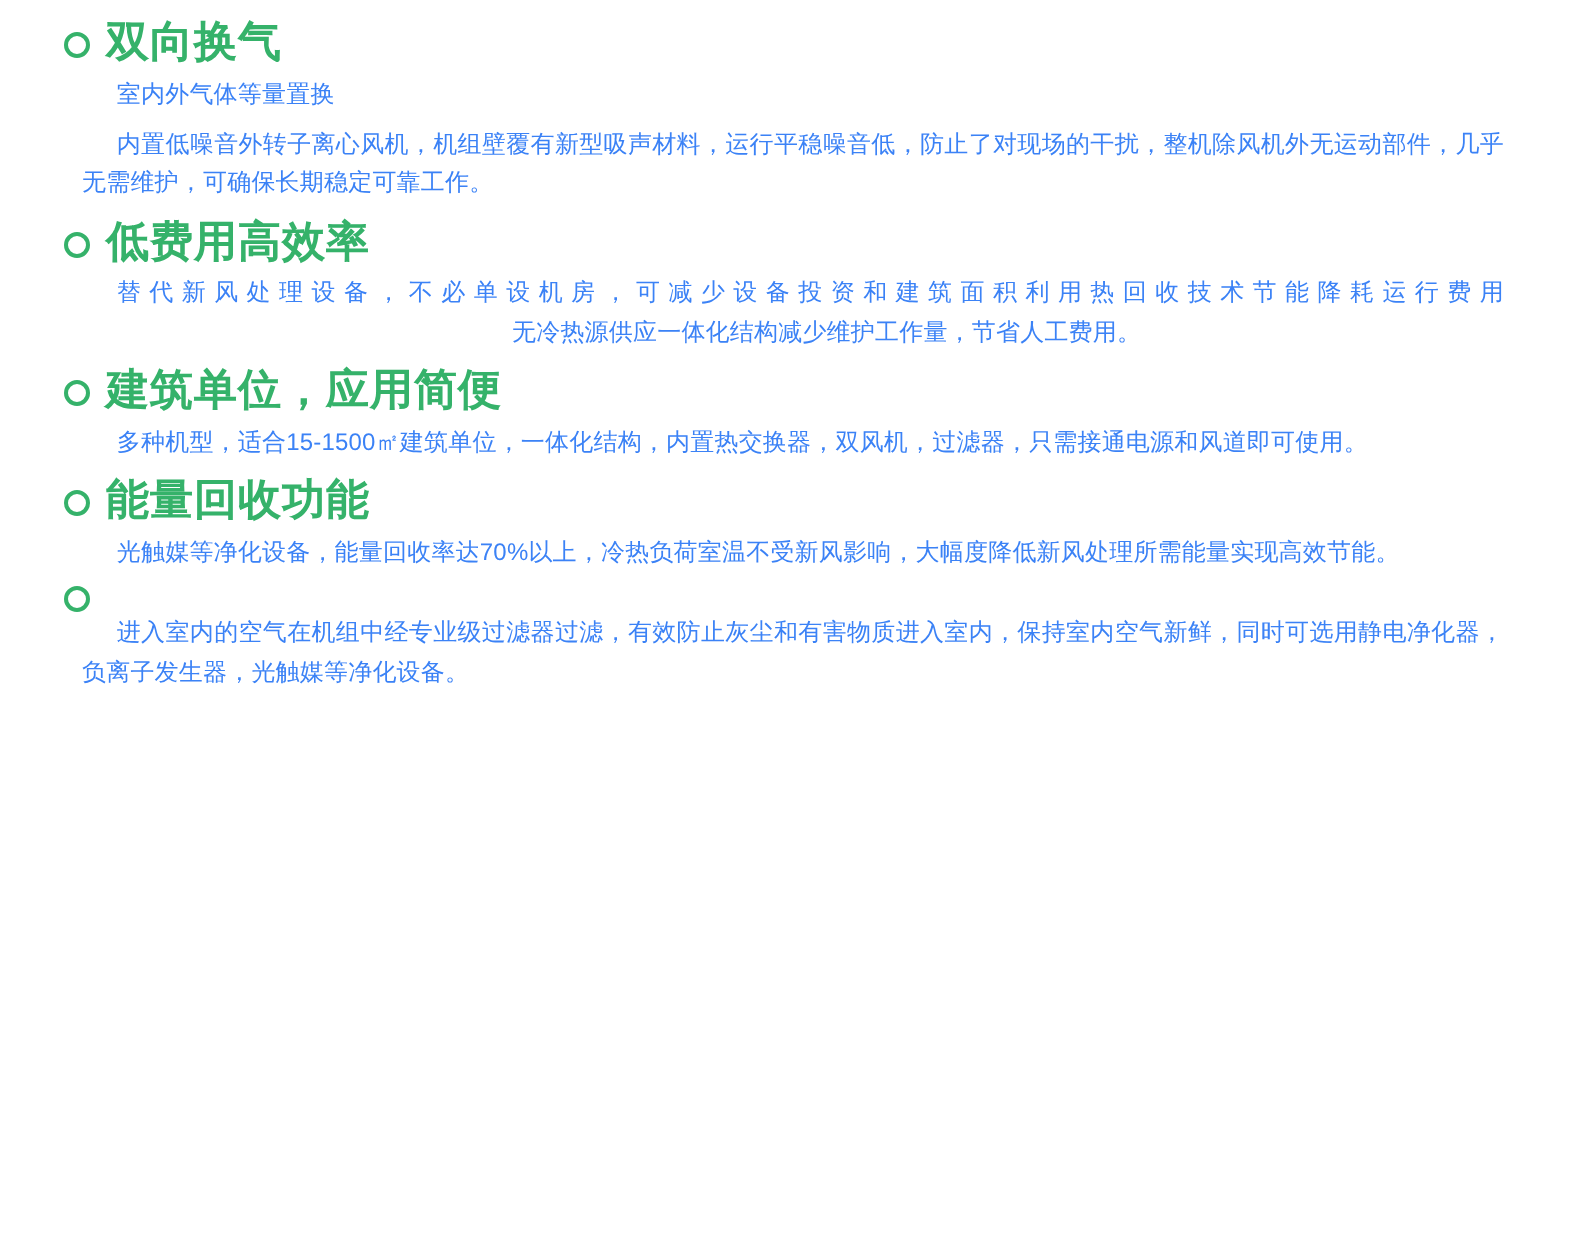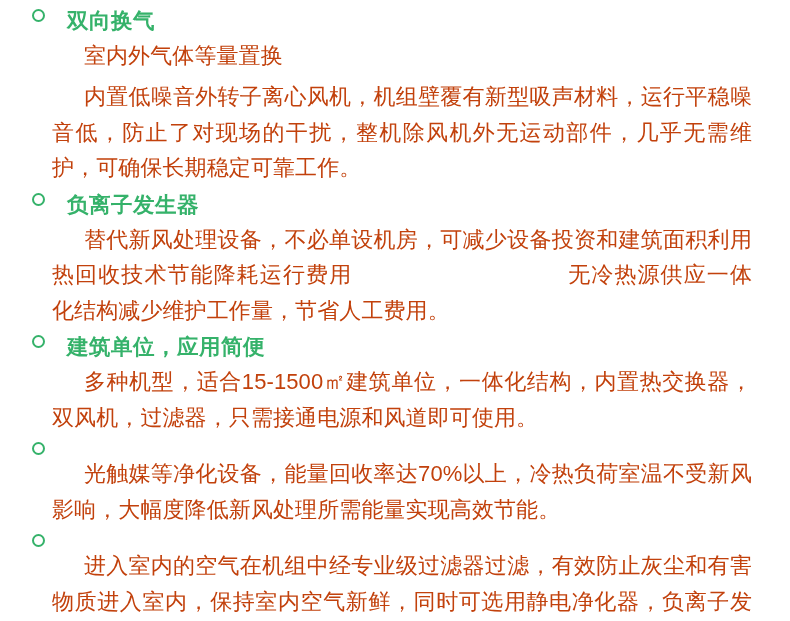--- a/index.html
+++ b/index.html
@@ -19,21 +19,22 @@
     height: 621px;
     position: relative;
     box-sizing: border-box;
     padding: 8px 14px 0 14px;
   }
   .section {
     margin-bottom: 6px;
   }
   .heading-row {
     display: flex;
-    gap: 22px;
+    align-items: center;
+    gap: 8px;
     margin: 0 0 2px 18px;
   }
   .bullet-icon {
     width: 13px;
     height: 13px;
     border-radius: 50%;
     border: 2.6px solid #35b26a;
     background: #ffffff;
     box-sizing: border-box;
     flex: 0 0 auto;
@@ -42,25 +43,25 @@
   }
   .heading-text {
     color: #35b26a;
     font-size: 21.5px;
     font-weight: bold;
     letter-spacing: 0.5px;
     line-height: 1.28;
     white-space: nowrap;
   }
   .body-text {
-    margin: 0 0 0 38px;
+    margin: 0 0 0 27px;
     padding-right: 24px;
-    font-size: 22px;
+    font-size: 12px;
     line-height: 1.62;
-    color: #c2410c;
+    color: #3b82f6;
     text-indent: 1.45em;
     text-align: justify;
     letter-spacing: 0.1px;
   }
   .gap-line {
     display: inline-block;
     width: 215px;
   }
 </style>
 </head>
@@ -76,36 +77,37 @@
     <p class="body-text">室内外气体等量置换</p>
   </div>
 
   <div class="section">
     <p class="body-text">内置低噪音外转子离心风机，机组壁覆有新型吸声材料，运行平稳噪音低，防止了对现场的干扰，整机除风机外无运动部件，几乎无需维护，可确保长期稳定可靠工作。</p>
   </div>
 
   <div class="section">
     <div class="heading-row">
       <span class="bullet-icon"></span>
-      <span class="heading-text">负离子发生器</span>
+      <span class="heading-text">低费用高效率</span>
     </div>
     <p class="body-text"><span>替代新风处理设备，不必单设机房，可减少设备投资和建筑面积利用热回收技术节能降耗运行费用</span><span class="gap-line"></span><span>无冷热源供应一体化结构减少维护工作量，节省人工费用。</span></p>
   </div>
 
   <div class="section">
     <div class="heading-row">
       <span class="bullet-icon"></span>
       <span class="heading-text">建筑单位，应用简便</span>
     </div>
     <p class="body-text">多种机型，适合15-1500㎡建筑单位，一体化结构，内置热交换器，双风机，过滤器，只需接通电源和风道即可使用。</p>
   </div>
 
   <div class="section">
     <div class="heading-row">
       <span class="bullet-icon"></span>
+      <span class="heading-text">能量回收功能</span>
     </div>
     <p class="body-text">光触媒等净化设备，能量回收率达70%以上，冷热负荷室温不受新风影响，大幅度降低新风处理所需能量实现高效节能。</p>
   </div>
 
   <div class="section">
     <div class="heading-row">
       <span class="bullet-icon"></span>
     </div>
     <p class="body-text">进入室内的空气在机组中经专业级过滤器过滤，有效防止灰尘和有害物质进入室内，保持室内空气新鲜，同时可选用静电净化器，负离子发生器，光触媒等净化设备。</p>
   </div>

